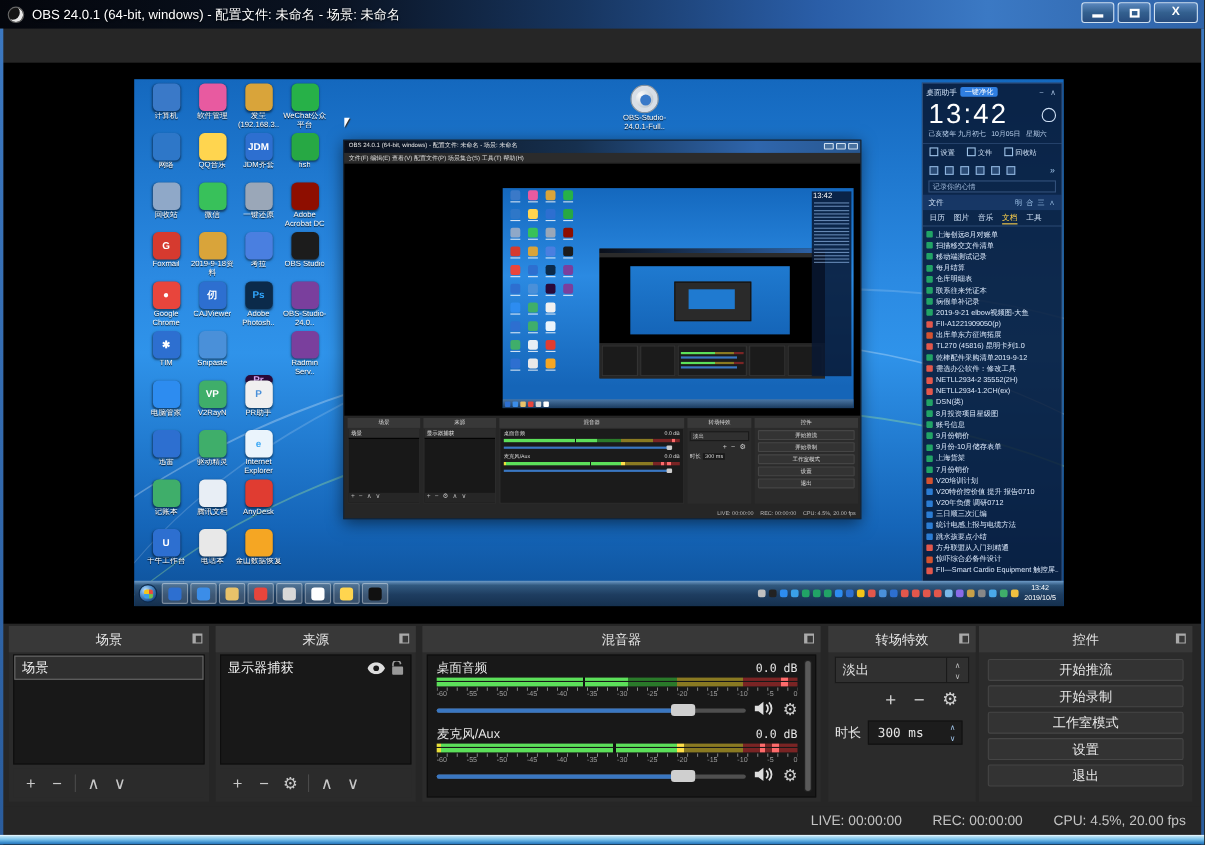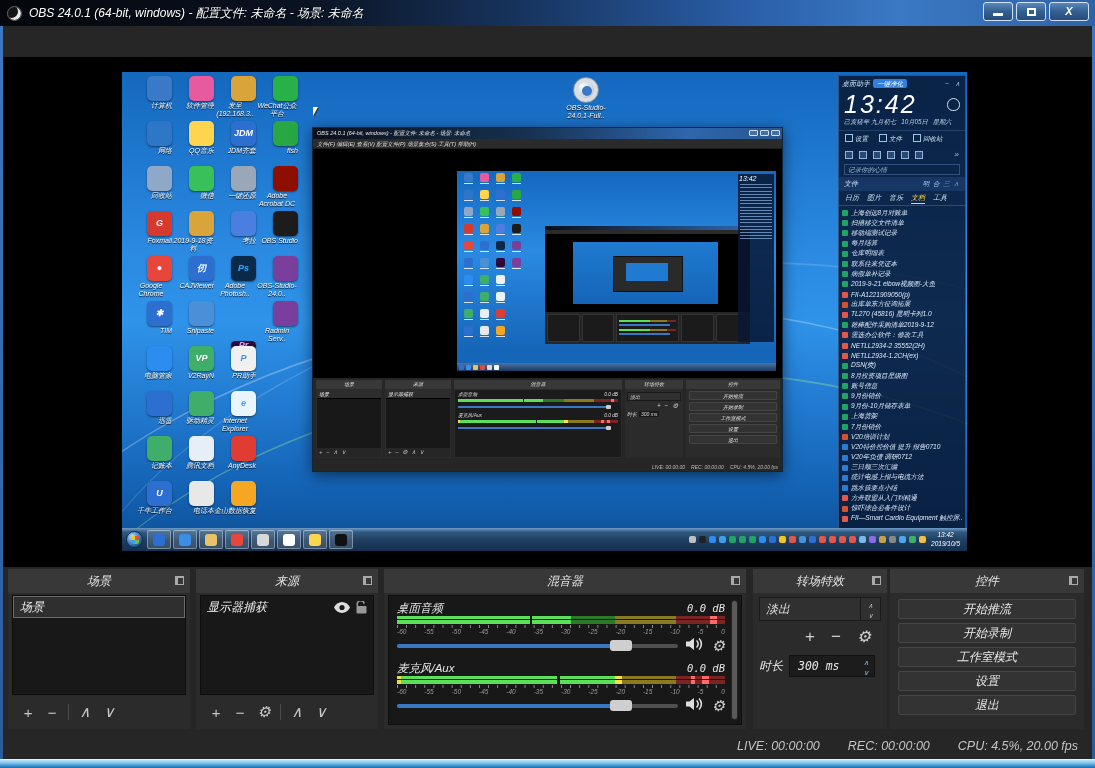--- a/index.html
+++ b/index.html
@@ -1,17 +1,17 @@
 <!DOCTYPE html>
 <html><head>
 <meta charset="utf-8">
 <style>
   html,body{margin:0;padding:0;background:#000;}
   *{box-sizing:border-box;font-family:"Liberation Sans",sans-serif;}
-  .screen{position:relative;width:1095px;height:768px;background:#262626;overflow:hidden;font-style:italic;}
+  .screen{position:relative;width:1095px;height:768px;background:#262626;overflow:hidden;}
 
   
   .titlebar{position:absolute;left:0;top:0;right:0;height:26px;
     background:linear-gradient(90deg,#04060c 0%,#0a1322 28%,#17355f 48%,#2a5ea8 68%,#3b79c4 82%,#2f63a8 100%);
     display:flex;align-items:center;padding-left:7px;}
   .tb-ico{width:15px;height:15px;border-radius:50%;background:#141414;border:1px solid #666;
     box-shadow:inset -3px -2px 0 0 #e8e8e8;margin-right:7px;}
   .tb-text{color:#fff;font-size:12px;text-shadow:0 1px 2px #000;}
   .tb-btns{position:absolute;right:6px;top:2px;display:flex;gap:3px;}
   .tbtn{width:30px;height:19px;border-radius:3px;border:1px solid #cfe0f0;
@@ -33,21 +33,21 @@
   .preview{position:absolute;left:3px;right:3px;top:57px;height:510px;background:#000;}
   .desktop{position:absolute;left:119px;top:15px;width:845px;height:479px;overflow:hidden;
     background:linear-gradient(180deg,#1468be 0%,#2b8ae2 38%,#2f93ea 52%,#1565b8 85%,#0d4f96 100%);}
   .swoosh{position:absolute;border-radius:50%;border-top:2px solid rgba(255,255,255,.28);width:1200px;height:700px;}
   .s1{left:-180px;top:240px;transform:rotate(-8deg);}
   .s2{left:-120px;top:300px;transform:rotate(-5deg);border-top-color:rgba(190,255,140,.30);}
   .s3{left:-80px;top:200px;transform:rotate(-10deg);border-top-color:rgba(255,255,255,.16);}
 
   .icon-grid{position:absolute;left:8px;top:4px;display:grid;grid-auto-flow:column;
     grid-template-rows:repeat(10,45px);grid-template-columns:repeat(4,42px);}
-  .dicon{display:flex;flex-direction:column;align-items:flex-end;}
+  .dicon{display:flex;flex-direction:column;align-items:center;}
   .dibox{width:25px;height:25px;border-radius:5px;display:flex;align-items:center;justify-content:center;
     box-shadow:0 1px 2px rgba(0,0,0,.5);}
   .dilet{font-size:9px;font-weight:bold;color:#fff;line-height:1;}
   .dilab{margin-top:1px;font-size:7px;color:#fff;text-shadow:0 1px 1px #000;text-align:center;
     max-width:42px;line-height:1.15;max-height:16px;overflow:hidden;}
   .installer{position:absolute;left:438px;top:5px;width:52px;display:flex;flex-direction:column;align-items:center;}
   .inst-ico{width:26px;height:26px;border-radius:50%;background:radial-gradient(circle at 35% 35%,#fbfbfb,#bdc6cf 60%,#8c98a6);
     border:1px solid #8a949e;box-shadow:inset 0 0 0 4px #d8dee6;position:relative;}
   .inst-ico:after{content:"";position:absolute;left:8px;top:8px;width:10px;height:10px;border-radius:50%;background:#3a79c8;}
   .cursor{position:absolute;left:191px;top:35px;width:0;height:0;border-left:5px solid #fff;border-bottom:9px solid transparent;

